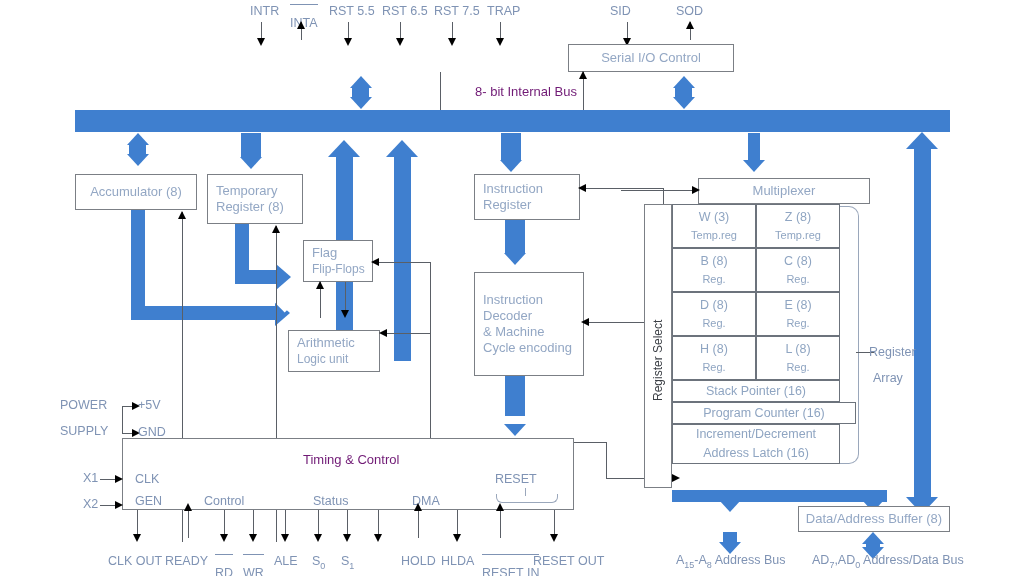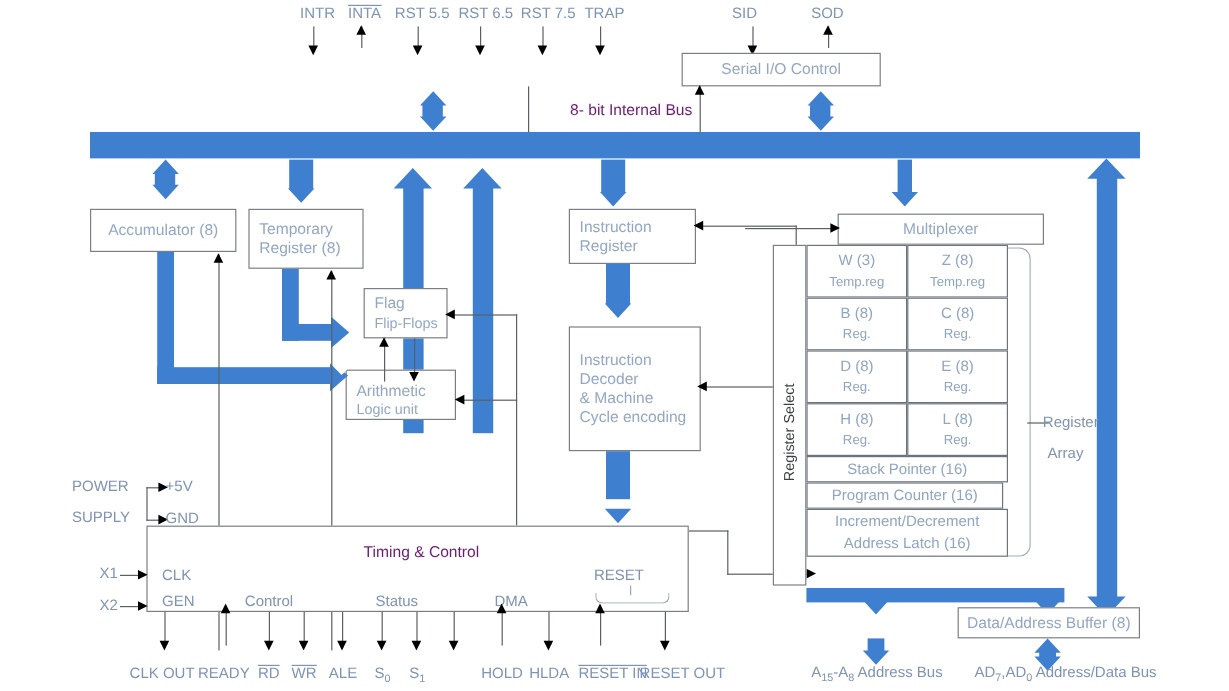--- a/index.html
+++ b/index.html
@@ -8,21 +8,21 @@
 
   
   .box{position:absolute;border:1px solid #7b7f85;background:#fff;
        display:flex;flex-direction:column;align-items:center;justify-content:center;
        color:#93a7c4;font-size:13px;line-height:1.25;text-align:center;box-sizing:border-box;}
   .box.left{align-items:flex-start;padding-left:8px;text-align:left;}
   .lbl{position:absolute;color:#7f93b4;font-size:12.5px;white-space:nowrap;}
   .ttl{position:absolute;color:#701a75;font-size:13px;white-space:nowrap;}
 
   
-  .ovl{ border-top:1.3px solid #7f93b4; padding-top:0px; display:inline-block; line-height:1.05;}
+  .ovl{ border-top:1.3px solid #7f93b4; padding-top:12px; display:inline-block; line-height:1.05;}
 
   
   .h{position:absolute;height:0;border-top:1.3px solid #5a5f66;}
   .v{position:absolute;width:0;border-left:1.3px solid #5a5f66;}
 
   
   .ah{position:absolute;width:0;height:0;}
   .ah.down{border-left:4.5px solid transparent;border-right:4.5px solid transparent;border-top:8px solid #000;}
   .ah.up{border-left:4.5px solid transparent;border-right:4.5px solid transparent;border-bottom:8px solid #000;}
   .ah.left{border-top:4.5px solid transparent;border-bottom:4.5px solid transparent;border-right:8px solid #000;}
@@ -130,21 +130,21 @@
   <div class="box left" style="left:207px;top:174px;width:96px;height:50px;">
     <span>Temporary</span>
     <span>Register (8)</span>
   </div>
 
   <div class="box left" style="left:303px;top:240px;width:70px;height:42px;">
     <span>Flag</span>
     <span style="font-size:12px">Flip-Flops</span>
   </div>
 
-  <div class="box left" style="left:288px;top:308px;width:92px;height:42px;justify-content:flex-end;">
+  <div class="box left" style="left:288px;top:330px;width:92px;height:42px;">
     <span>Arithmetic</span>
     <span style="font-size:12px">Logic unit</span>
   </div>
 
   <div class="bbar" style="left:131px;top:210px;width:14px;height:110px;"></div>
   <div class="bbar" style="left:131px;top:306px;width:145px;height:14px;"></div>
   <div class="bhead right" style="left:275px;top:300px;"></div>
 
   <div class="bbar" style="left:235px;top:224px;width:14px;height:60px;"></div>
   <div class="bbar" style="left:235px;top:270px;width:43px;height:14px;"></div>
@@ -238,21 +238,21 @@
     <span style="font-size:11px">Reg.</span>
   </div>
   <div class="regcell" style="left:756px;top:336px;width:84px;height:44px;">
     <span>L (8)</span>
     <span style="font-size:11px">Reg.</span>
   </div>
 
   <div class="regcell" style="left:672px;top:380px;width:168px;height:22px;">
     <span>Stack Pointer (16)</span>
   </div>
-  <div class="regcell" style="left:672px;top:402px;width:164px;height:22px;">
+  <div class="regcell" style="left:672px;top:402px;width:184px;height:22px;">
     <span>Program Counter (16)</span>
   </div>
   <div class="regcell" style="left:672px;top:424px;width:168px;height:40px;">
     <span>Increment/Decrement</span>
     <span>Address Latch  (16)</span>
   </div>
 
   <div style="position:absolute;left:840px;top:206px;width:18px;height:256px;border:1.3px solid #9aa7bb;border-left:none;border-radius:0 10px 10px 0;"></div>
   <div class="h" style="left:856px;top:352px;width:18px;"></div>
   <div class="lbl" style="left:869px;top:345px;">Register</div>

